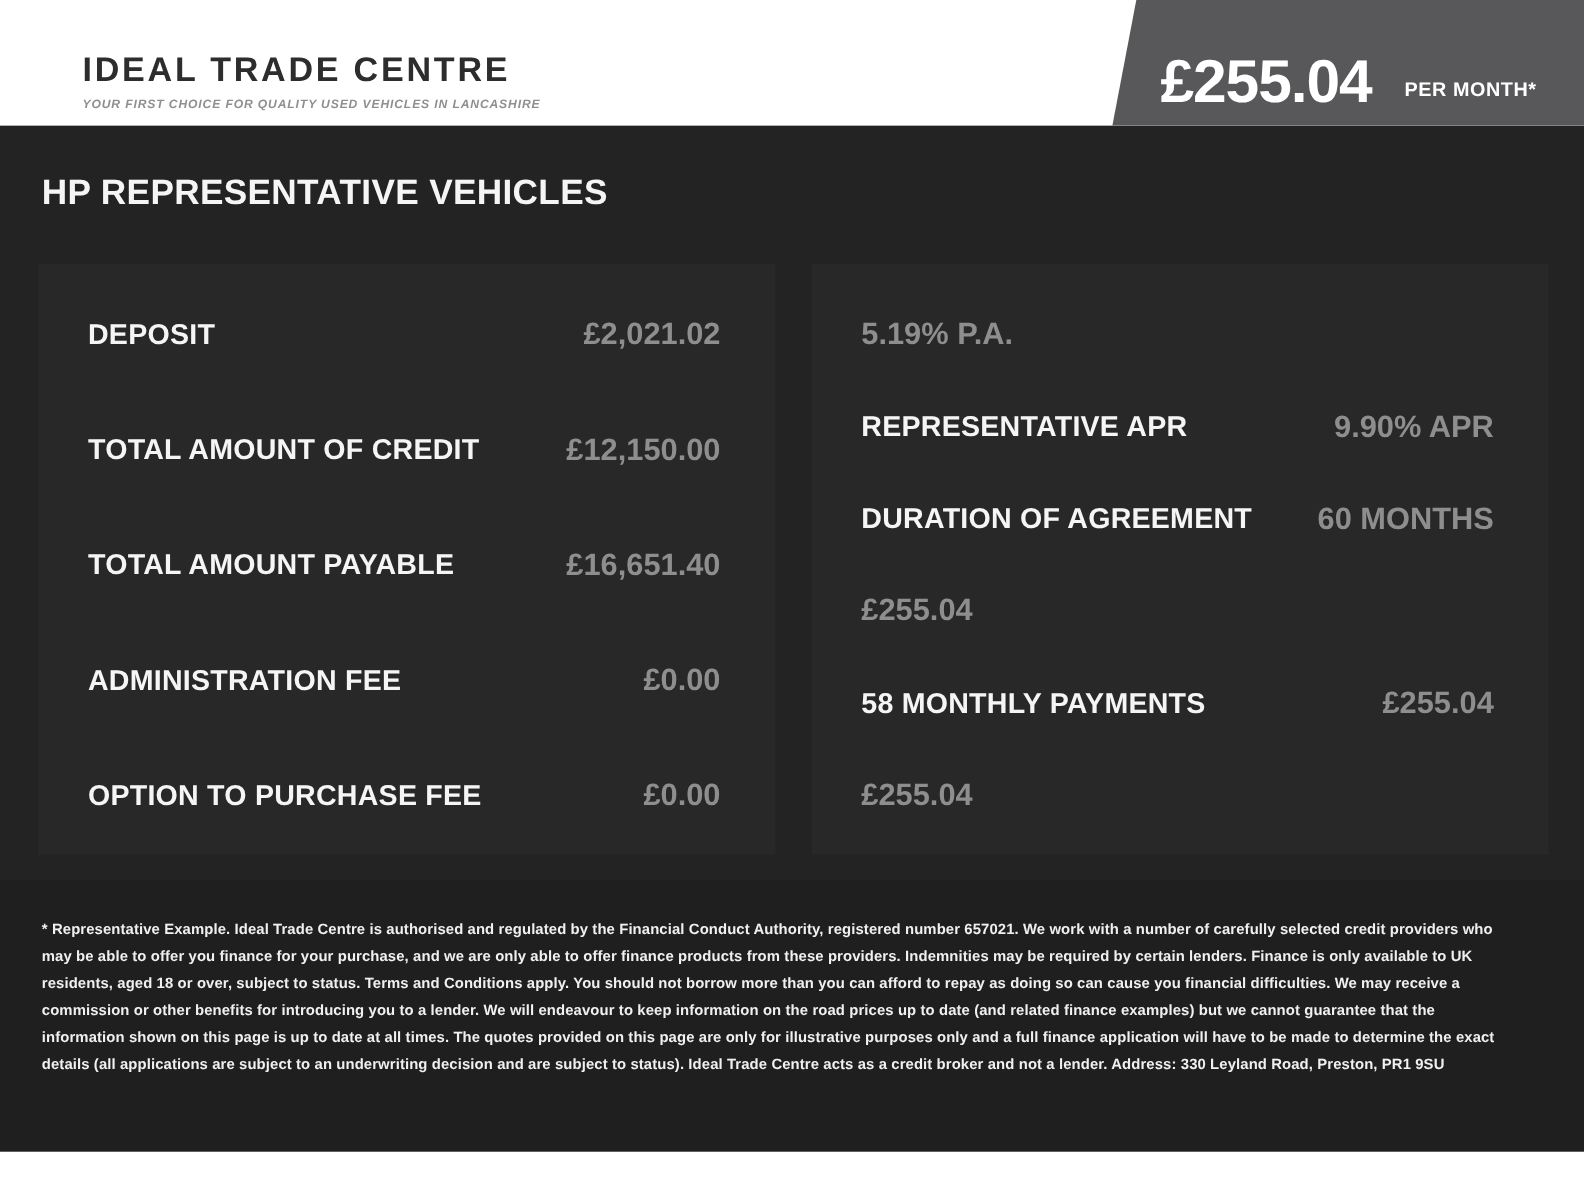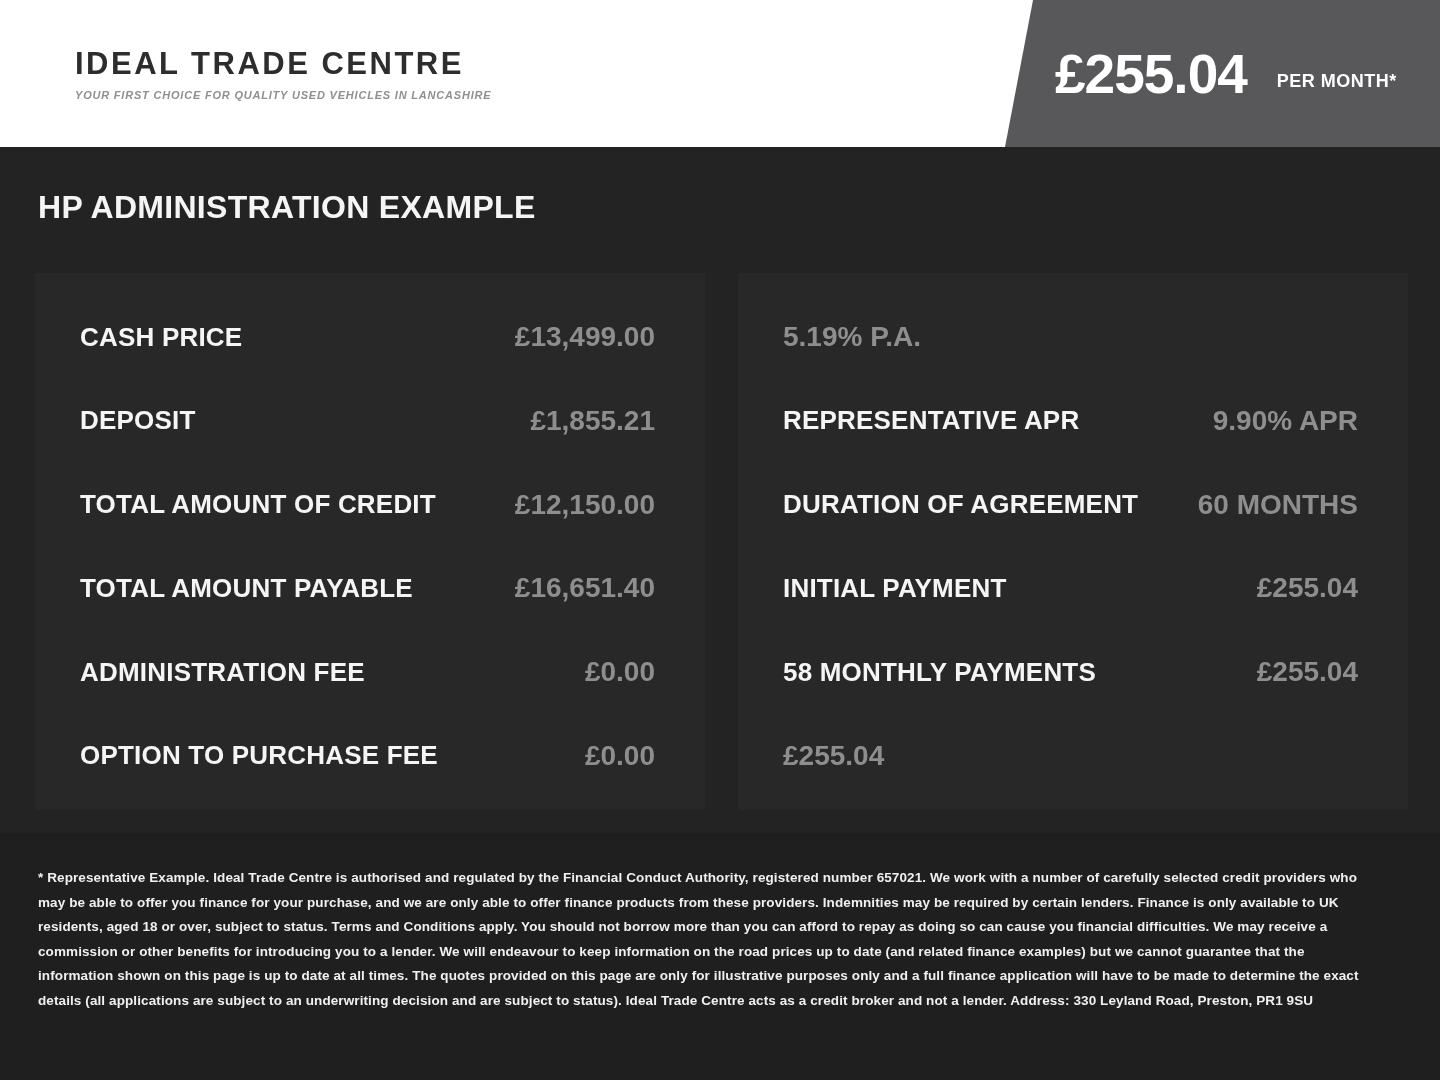--- a/index.html
+++ b/index.html
@@ -17,21 +17,21 @@
   html,body{width:1440px;height:1080px;}
   body{
     font-family:"Liberation Sans", sans-serif;
     background:var(--page-bg);
     overflow:hidden;
   }
 
   
   .header{
     position:relative;
-    height:147px;
+    height:114px;
     background:var(--page-bg);
     overflow:hidden;
   }
   .logo{
     position:absolute;
     left:75px;
     top:46px;
   }
   .logo-title{
     font-size:31px;
@@ -146,32 +146,28 @@
     <div class="logo-title">IDEAL TRADE CENTRE</div>
     <div class="logo-tagline">YOUR FIRST CHOICE FOR QUALITY USED VEHICLES IN LANCASHIRE</div>
   </div>
   <div class="price-banner">
     <span class="price-amount">£255.04</span>
     <span class="price-suffix">PER MONTH*</span>
   </div>
 </div>
 
 <div class="main">
-  <div class="heading">HP ADMINISTRATION EXAMPLE</div>
+  <div class="heading">HP REPRESENTATIVE VEHICLES</div>
 
   <div class="panels">
 
     <div class="panel">
       <div class="finance-row">
-        <span class="label">CASH PRICE</span>
-        <span class="value">£13,499.00</span>
-      </div>
-      <div class="finance-row">
         <span class="label">DEPOSIT</span>
-        <span class="value">£1,855.21</span>
+        <span class="value">£2,021.02</span>
       </div>
       <div class="finance-row">
         <span class="label">TOTAL AMOUNT OF CREDIT</span>
         <span class="value">£12,150.00</span>
       </div>
       <div class="finance-row">
         <span class="label">TOTAL AMOUNT PAYABLE</span>
         <span class="value">£16,651.40</span>
       </div>
       <div class="finance-row">
@@ -190,21 +186,20 @@
       </div>
       <div class="finance-row">
         <span class="label">REPRESENTATIVE APR</span>
         <span class="value">9.90% APR</span>
       </div>
       <div class="finance-row">
         <span class="label">DURATION OF AGREEMENT</span>
         <span class="value">60 MONTHS</span>
       </div>
       <div class="finance-row">
-        <span class="label">INITIAL PAYMENT</span>
         <span class="value">£255.04</span>
       </div>
       <div class="finance-row">
         <span class="label">58 MONTHLY PAYMENTS</span>
         <span class="value">£255.04</span>
       </div>
       <div class="finance-row">
         <span class="value">£255.04</span>
       </div>
     </div>

